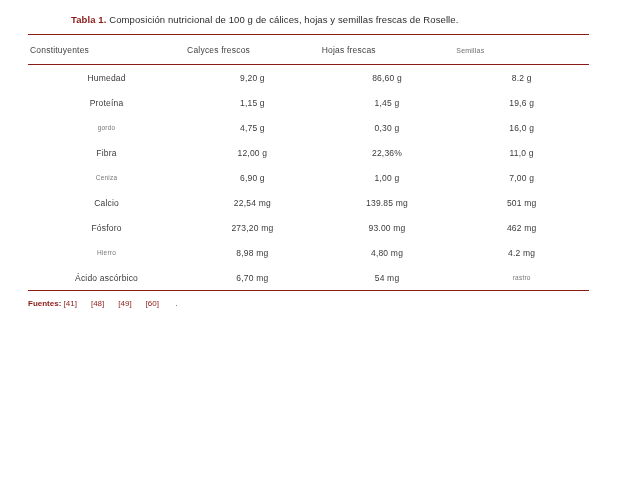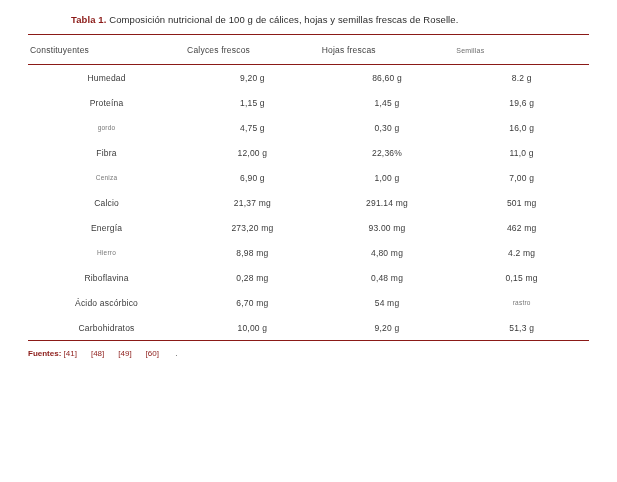--- a/index.html
+++ b/index.html
@@ -137,53 +137,41 @@
           <td>11,0 g</td>
         </tr>
         <tr>
           <td class="tiny">Ceniza</td>
           <td>6,90 g</td>
           <td>1,00 g</td>
           <td>7,00 g</td>
         </tr>
         <tr>
           <td>Calcio</td>
-          <td>21,37 mg</td>
-          <td>291.14 mg</td>
+          <td>22,54 mg</td>
+          <td>139.85 mg</td>
           <td>501 mg</td>
         </tr>
         <tr>
-          <td>Energía</td>
+          <td>Fósforo</td>
           <td>273,20 mg</td>
           <td>93.00 mg</td>
           <td>462 mg</td>
         </tr>
         <tr>
           <td class="tiny">Hierro</td>
           <td>8,98 mg</td>
           <td>4,80 mg</td>
           <td>4.2 mg</td>
         </tr>
         <tr>
-          <td>Riboflavina</td>
-          <td>0,28 mg</td>
-          <td>0,48 mg</td>
-          <td>0,15 mg</td>
-        </tr>
-        <tr>
           <td>Ácido ascórbico</td>
           <td>6,70 mg</td>
           <td>54 mg</td>
           <td class="tiny">rastro</td>
-        </tr>
-        <tr>
-          <td>Carbohidratos</td>
-          <td>10,00 g</td>
-          <td>9,20 g</td>
-          <td>51,3 g</td>
         </tr>
       </tbody>
   </table>
 
   <p class="footnote">
     <span class="lbl">Fuentes:</span>
     <span class="refs" id="sources-refs"><span>[41]</span><span>[48]</span><span>[49]</span><span>[60]</span></span>
     <span>.</span>
   </p>
 

